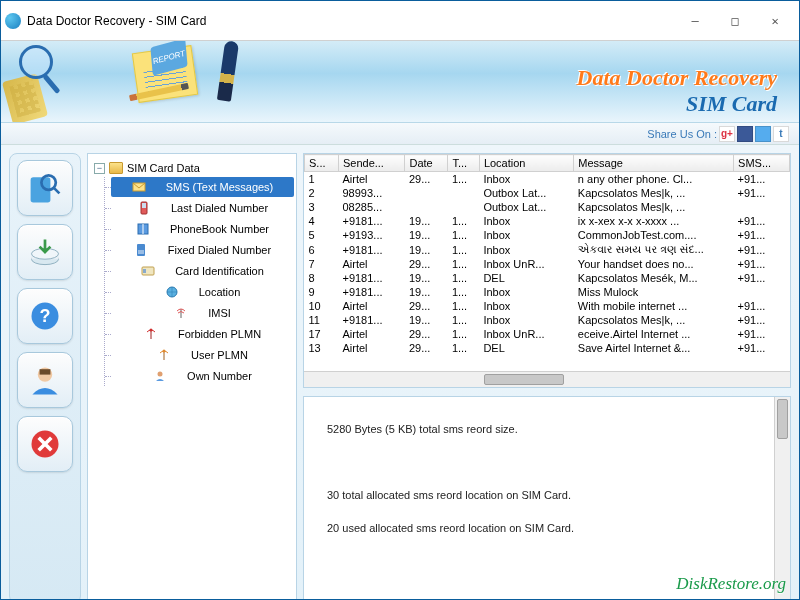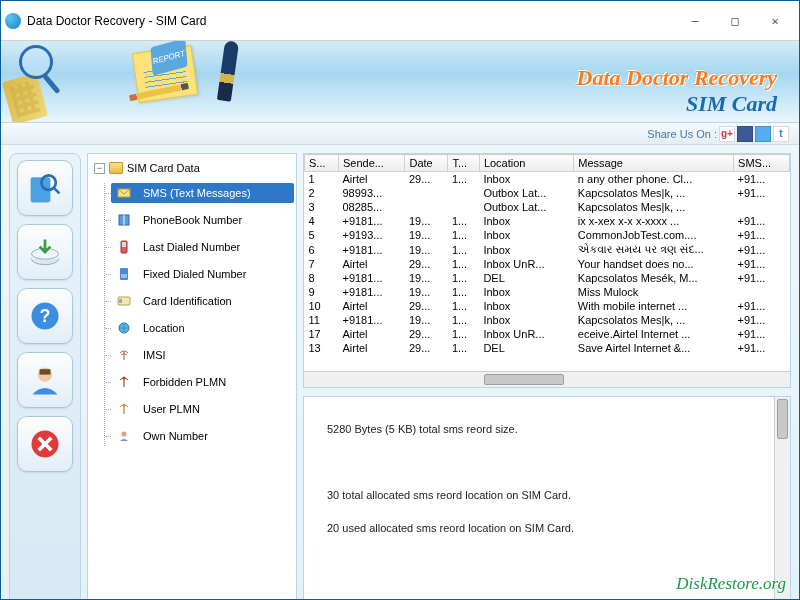--- a/index.html
+++ b/index.html
@@ -30,21 +30,21 @@
 .sicon.tx { background: #fff; color:#3a7ab8; font-weight:bold; font-size:10px; text-align:center; line-height:14px; }
 .main { display: flex; height: calc(600px - 28px - 82px - 22px - 1px); background: linear-gradient(#eef6fb, #e3f1f9); padding: 8px; gap: 6px; }
 .sidebar-tools { width: 72px; display: flex; flex-direction: column; gap: 8px; align-items: center; padding: 6px 4px; background: linear-gradient(#e8f3fa, #d6e9f4); border: 1px solid #b8d4e6; border-radius: 8px; }
 .sidebar-tools .tool { width: 56px; height: 56px; background: linear-gradient(#fdfdfd, #e2eef6); border: 1px solid #a8c8dc; border-radius: 10px; display: flex; align-items: center; justify-content: center; cursor: pointer; box-shadow: inset 0 1px 0 #fff, 0 1px 2px rgba(0,0,0,0.1); }
 .sidebar-tools .tool svg { width: 36px; height: 36px; }
 .tree-panel { width: 210px; background: #fff; border: 1px solid #b8d4e6; overflow-y: auto; padding: 6px 2px; }
 .tree-root { display: flex; align-items: center; gap: 4px; padding: 2px 4px; }
 .tree-root .expander { width:11px; height:11px; border:1px solid #8aa; display:flex; align-items:center; justify-content:center; font-size:9px; line-height:1; cursor:pointer; color:#468; }
 .tree-root .folder-icon { width:14px; height:12px; background: linear-gradient(#fce28a, #e8b94a); border:1px solid #c89a30; border-radius:1px; position:relative; }
 .tree-list { margin-left: 14px; border-left: 1px dotted #aac; padding-left: 0; }
-.tree-item { display: flex; align-items: center; gap: 12px; padding: 3px 6px; margin: 7px 0 1px 6px; cursor: pointer; position: relative; }
+.tree-item { display: flex; align-items: center; gap: 20px; padding: 3px 6px; margin: 1px 0 1px 6px; cursor: pointer; position: relative; justify-content: center; }
 .tree-item::before { content:""; position:absolute; left:-6px; top:50%; width:6px; border-top:1px dotted #aac; }
 .tree-item.selected { background: #2d78c8; color: #fff; border-radius: 2px; }
 .tree-item .ticon { width: 14px; height: 14px; flex-shrink: 0; display:flex; align-items:center; justify-content:center; }
 .content-area { flex: 1; display: flex; flex-direction: column; gap: 8px; min-width: 0; }
 .table-panel { flex: 1.1; background: #fff; border: 1px solid #b8d4e6; overflow: hidden; display: flex; flex-direction: column; min-height: 0; }
 .table-scroll { overflow: auto; flex: 1; }
 table { border-collapse: collapse; width: 100%; font-size: 11px; }
 th { background: linear-gradient(#fdfdfd, #ececec); border: 1px solid #d0d0d0; text-align: left; padding: 2px 4px; font-weight: normal; position: sticky; top: 0; white-space: nowrap; }
 td { padding: 1px 4px; white-space: nowrap; overflow: hidden; text-overflow: ellipsis; max-width: 120px; }
 .hscrollbar { height: 16px; border-top: 1px solid #d0d0d0; background: #f0f0f0; position: relative; }
@@ -141,34 +141,34 @@
             <svg width="14" height="14" viewBox="0 0 14 14">
               <rect x="1" y="3" width="12" height="8" fill="#fce28a" stroke="#c89a30"></rect>
               <path d="M1 3 L7 8 L13 3" fill="none" stroke="#c89a30"></path>
             </svg>
           </span>
           <span>SMS (Text Messages)</span>
         </div>
         <div class="tree-item">
           <span class="ticon">
             <svg width="14" height="14" viewBox="0 0 14 14">
+              <rect x="4" y="1" width="6" height="12" rx="1" fill="#e05a5a" stroke="#a03030"></rect>
+              <rect x="5" y="2" width="4" height="5" fill="#cde"></rect>
+            </svg>
+          </span>
+          <span>Last Dialed Number</span>
+        </div>
+        <div class="tree-item">
+          <span class="ticon">
+            <svg width="14" height="14" viewBox="0 0 14 14">
               <rect x="2" y="2" width="10" height="10" fill="#5a9ae0" stroke="#2a6db0"></rect>
               <line x1="7" y1="2" x2="7" y2="12" stroke="#fff"></line>
             </svg>
           </span>
           <span>PhoneBook Number</span>
-        </div>
-        <div class="tree-item">
-          <span class="ticon">
-            <svg width="14" height="14" viewBox="0 0 14 14">
-              <rect x="4" y="1" width="6" height="12" rx="1" fill="#e05a5a" stroke="#a03030"></rect>
-              <rect x="5" y="2" width="4" height="5" fill="#cde"></rect>
-            </svg>
-          </span>
-          <span>Last Dialed Number</span>
         </div>
         <div class="tree-item">
           <span class="ticon">
             <svg width="14" height="14" viewBox="0 0 14 14">
               <rect x="3" y="1" width="8" height="12" rx="1" fill="#4a8ad0"></rect>
               <circle cx="5" cy="8" r="0.8" fill="#fff"></circle>
               <circle cx="7" cy="8" r="0.8" fill="#fff"></circle>
               <circle cx="9" cy="8" r="0.8" fill="#fff"></circle>
               <circle cx="5" cy="10" r="0.8" fill="#fff"></circle>
               <circle cx="7" cy="10" r="0.8" fill="#fff"></circle>

